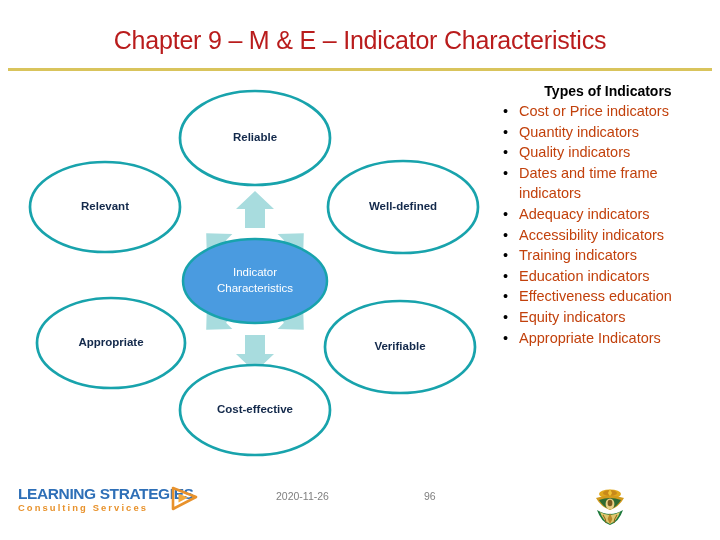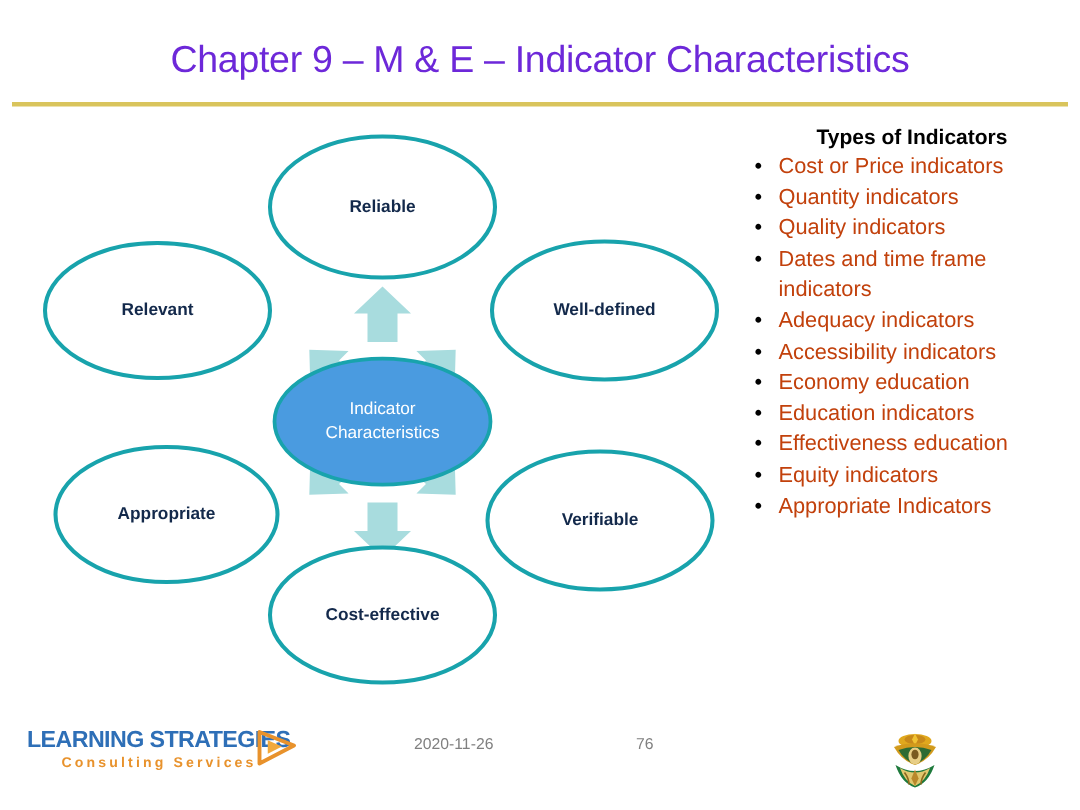--- a/index.html
+++ b/index.html
@@ -11,21 +11,21 @@
     position:relative;
   }
   .slide{position:absolute;inset:0;}
 
   
   .title{
     position:absolute;
     left:0;right:0;top:26px;
     text-align:center;
     font-size:25px;
-    color:#6d28d9;
+    color:#b91c1c;
     letter-spacing:-0.2px;
     white-space:nowrap;
   }
   .title-rule{
     position:absolute;
     left:8px;right:8px;top:68px;
     height:3px;
     background:#D9C45C;
   }
 
@@ -96,21 +96,20 @@
     line-height:16px;
     white-space:nowrap;
   }
   .logo-l2{
     font-size:9.4px;
     font-weight:700;
     color:#E8922C;
     letter-spacing:2.1px;
     line-height:12px;
     white-space:nowrap;
-    margin-left:23px;
   }
   .logo-mark{
     position:absolute;left:152px;top:-1px;
     width:28px;height:28px;
   }
   .footer-date{
     position:absolute;left:276px;top:12px;
     font-size:10.5px;color:#808080;
     white-space:nowrap;
   }
@@ -216,21 +215,21 @@
 
   <div class="rightcol">
     <div class="rc-heading">Types of Indicators</div>
     <ul class="rc-list">
       <li>Cost or Price indicators</li>
       <li>Quantity indicators</li>
       <li>Quality indicators</li>
       <li>Dates and time frame indicators</li>
       <li>Adequacy indicators</li>
       <li>Accessibility indicators</li>
-      <li>Economy education</li>
+      <li>Training indicators</li>
       <li>Education indicators</li>
       <li>Effectiveness education</li>
       <li>Equity indicators</li>
       <li>Appropriate Indicators</li>
     </ul>
   </div>
 
   <div class="footer">
 
     <div class="logo">
@@ -238,21 +237,21 @@
       <div class="logo-l2">Consulting Services</div>
       <div class="logo-mark">
         <svg width="28" height="28" viewBox="0 0 28 28" xmlns="http://www.w3.org/2000/svg">
           <path d="M3,3 L26,12 L3,24 Z" fill="none" stroke="#E8922C" stroke-width="2.6" stroke-linejoin="round"></path>
           <path d="M8.5,8.5 L18,12.6 L8.5,17.5 Z" fill="#F2A93B"></path>
         </svg>
       </div>
     </div>
 
     <div class="footer-date">2020-11-26</div>
-    <div class="footer-page">76</div>
+    <div class="footer-page">96</div>
 
     <div class="dhet">
       <div class="dhet-crest">
         <svg width="44" height="42" viewBox="0 0 44 42" xmlns="http://www.w3.org/2000/svg">
 
           <ellipse cx="22" cy="9" rx="11" ry="4.6" fill="#E0A81E"></ellipse>
           <ellipse cx="22" cy="8" rx="7" ry="3" fill="#C8891A"></ellipse>
           <path d="M22,4 L24,8 L22,12 L20,8 Z" fill="#F0C233"></path>
           <path d="M8,13 q14,-5 28,0 q-5,9 -14,12 q-9,-3 -14,-12 Z" fill="#D29A1C"></path>
           <path d="M11,15 q11,-4 22,0 q-4,7 -11,9.5 q-7,-2.5 -11,-9.5 Z" fill="#2E6B33"></path>

